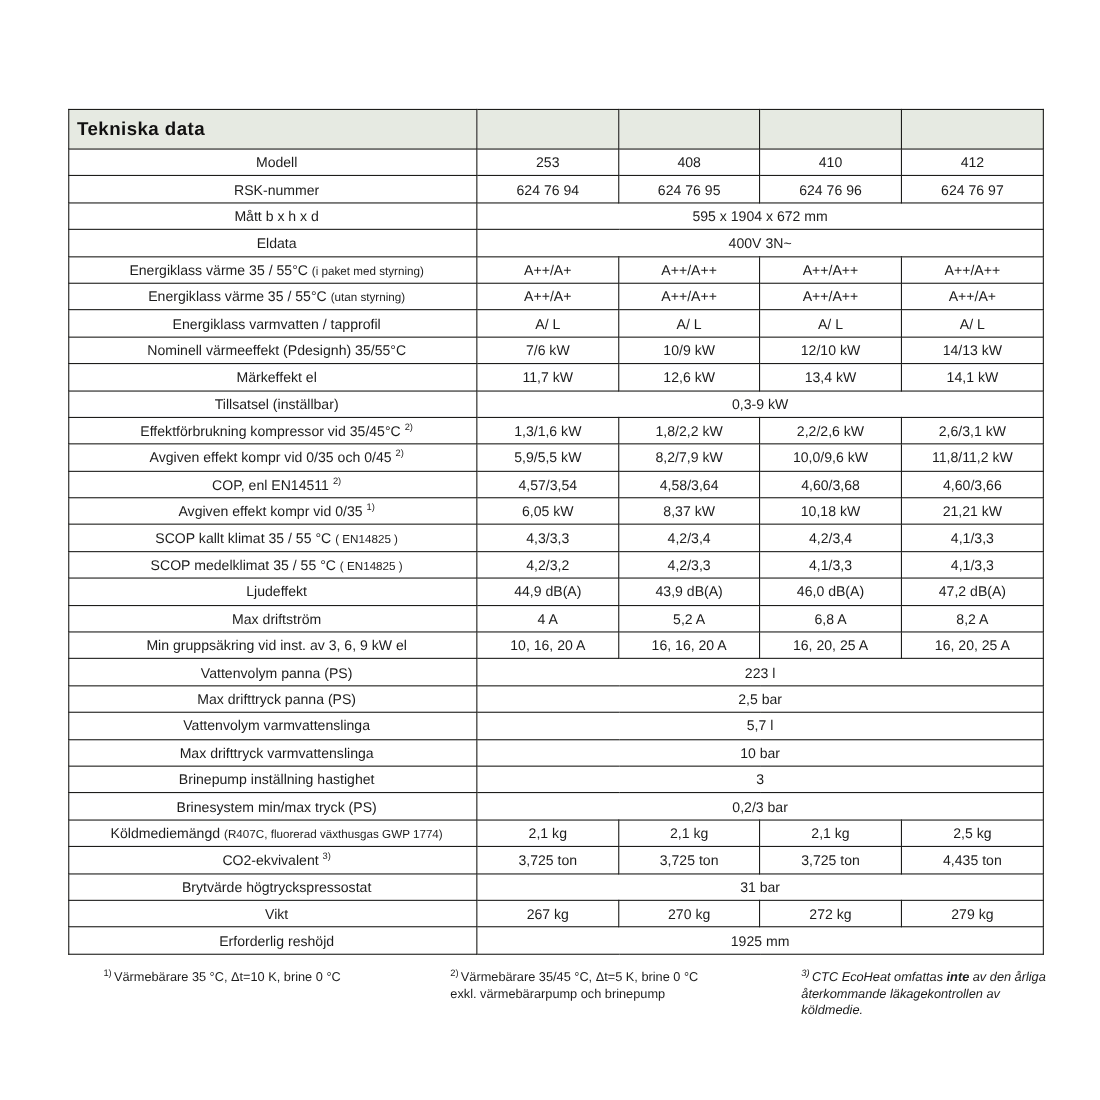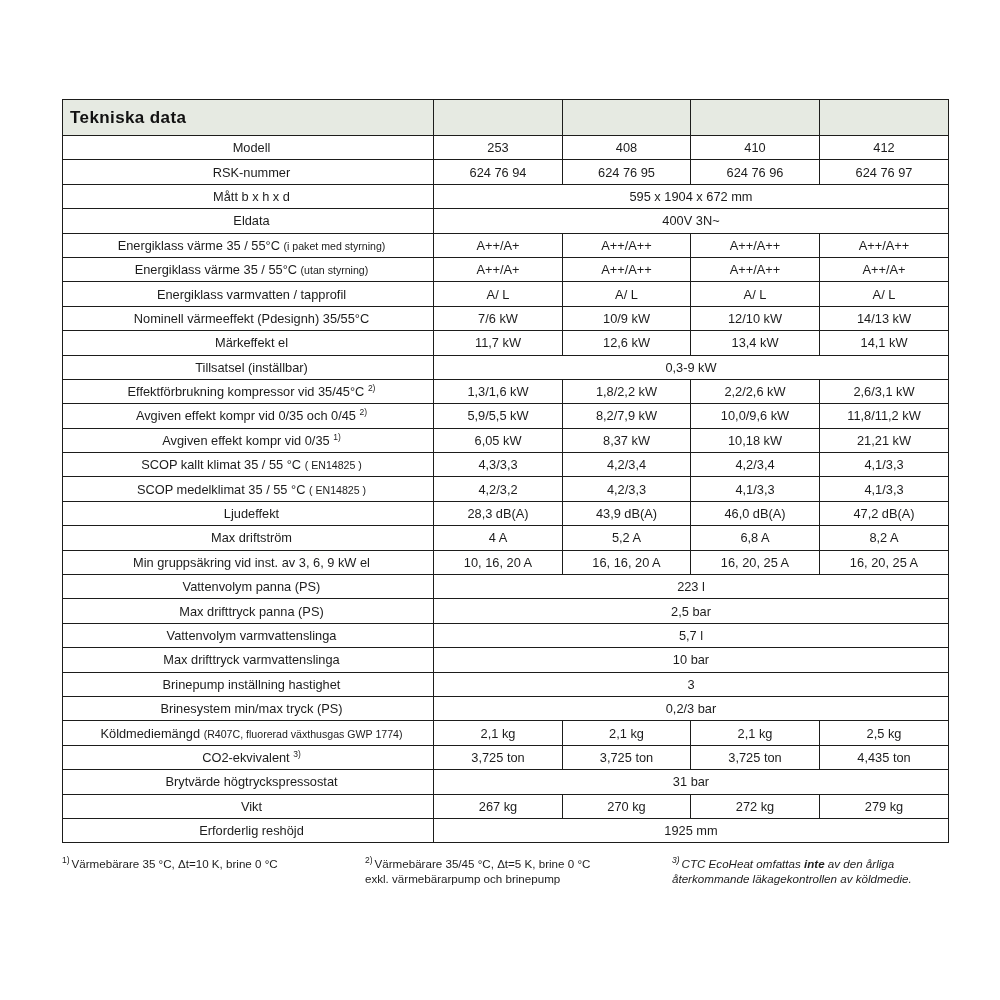--- a/index.html
+++ b/index.html
@@ -61,21 +61,21 @@
     vertical-align: super;
     line-height: 0;
   }
   .footnotes {
     display: flex;
     width: 905px;
     margin-top: 13px;
     font-size: 11.6px;
     line-height: 1.3;
   }
-  .fn { box-sizing: border-box; }
+  .fn { box-sizing: border-box; margin-left: 32px; }
   .fn1 { width: 303px; }
   .fn2 { width: 307px; }
   .fn3 { width: 255px; font-style: italic; }
   .fn sup { margin-right: 2px; }
 </style>
 </head>
 <body>
 
 <div class="page">
 
@@ -166,20 +166,27 @@
           <td class="value-cell">2,6/3,1 kW</td>
         </tr>
         <tr>
           <td class="label-cell"><span>Avgiven effekt kompr vid 0/35 och 0/45</span> <span class="lbl-sup">2)</span></td>
           <td class="value-cell">5,9/5,5 kW</td>
           <td class="value-cell">8,2/7,9 kW</td>
           <td class="value-cell">10,0/9,6 kW</td>
           <td class="value-cell">11,8/11,2 kW</td>
         </tr>
         <tr>
+          <td class="label-cell"><span>COP, enl EN14511</span> <span class="lbl-sup">2)</span></td>
+          <td class="value-cell">4,57/3,54</td>
+          <td class="value-cell">4,58/3,64</td>
+          <td class="value-cell">4,60/3,68</td>
+          <td class="value-cell">4,60/3,66</td>
+        </tr>
+        <tr>
           <td class="label-cell"><span>Avgiven effekt kompr vid 0/35</span> <span class="lbl-sup">1)</span></td>
           <td class="value-cell">6,05 kW</td>
           <td class="value-cell">8,37 kW</td>
           <td class="value-cell">10,18 kW</td>
           <td class="value-cell">21,21 kW</td>
         </tr>
         <tr>
           <td class="label-cell"><span>SCOP kallt klimat 35 / 55 °C</span> <span class="small-label"> ( EN14825 )</span></td>
           <td class="value-cell">4,3/3,3</td>
           <td class="value-cell">4,2/3,4</td>
@@ -188,21 +195,21 @@
         </tr>
         <tr>
           <td class="label-cell"><span>SCOP medelklimat 35 / 55 °C</span> <span class="small-label"> ( EN14825 )</span></td>
           <td class="value-cell">4,2/3,2</td>
           <td class="value-cell">4,2/3,3</td>
           <td class="value-cell">4,1/3,3</td>
           <td class="value-cell">4,1/3,3</td>
         </tr>
         <tr>
           <td class="label-cell"><span>Ljudeffekt</span></td>
-          <td class="value-cell">28,3 dB(A)</td>
+          <td class="value-cell">44,9 dB(A)</td>
           <td class="value-cell">43,9 dB(A)</td>
           <td class="value-cell">46,0 dB(A)</td>
           <td class="value-cell">47,2 dB(A)</td>
         </tr>
         <tr>
           <td class="label-cell"><span>Max driftström</span></td>
           <td class="value-cell">4 A</td>
           <td class="value-cell">5,2 A</td>
           <td class="value-cell">6,8 A</td>
           <td class="value-cell">8,2 A</td>

